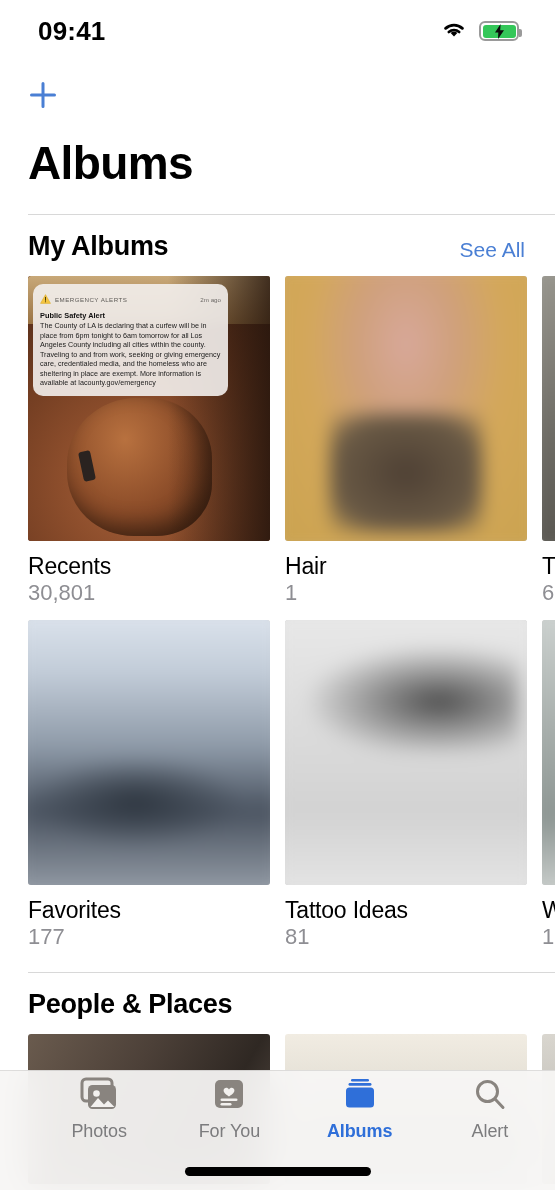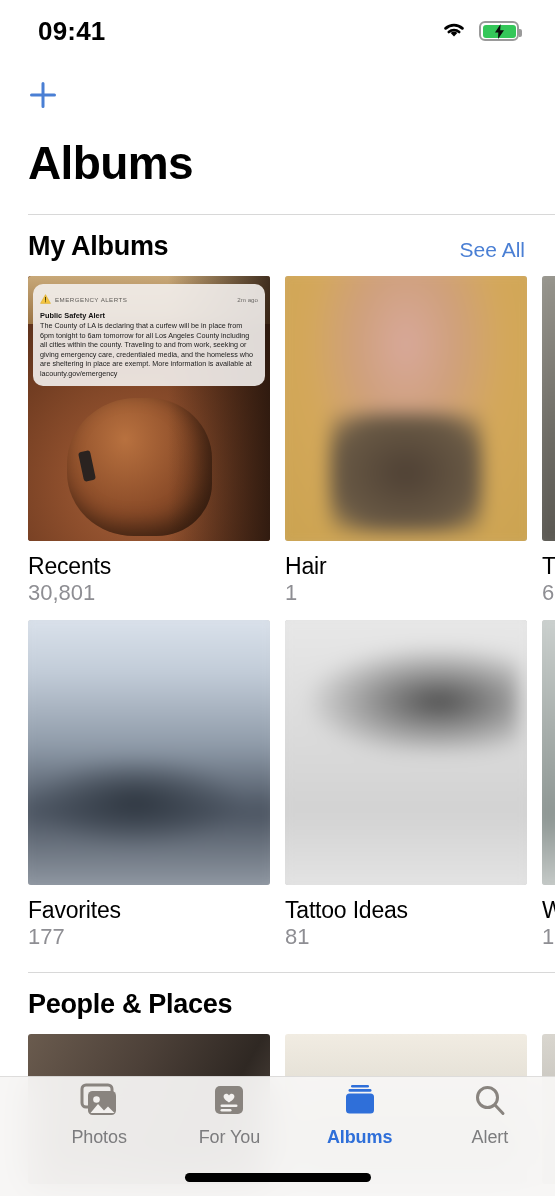--- a/index.html
+++ b/index.html
@@ -103,21 +103,21 @@
     position:absolute; width:60%; height:52%; left:16%; top:46%;
     border-radius:48% 44% 38% 46%;
     background:radial-gradient(ellipse at 40% 30%, #b8713f, #8a4b28 55%, #5d3118 100%);
     box-shadow:inset -8px -10px 22px rgba(0,0,0,0.45);
   }
   .ring {
     position:absolute; left:22%; top:66%; width:12px; height:30px;
     background:#2a2320; border-radius:3px; transform:rotate(-12deg);
   }
   .alert-card {
-    position:absolute; left:5px; top:8px; width:232px;
+    position:absolute; left:5px; top:8px; width:195px;
     background:rgba(243,240,237,0.90);
     border-radius:10px; padding:6px 7px 8px 7px;
     backdrop-filter:blur(6px);
   }
   .alert-top { display:flex; align-items:center; gap:4px; margin-bottom:3px; }
   .warn-tri { flex:0 0 auto; }
   .alert-src {
     font-size:6.2px; letter-spacing:0.45px; color:#5d5a57;
     text-transform:uppercase; flex:1 1 auto;
   }
@@ -160,21 +160,21 @@
     display:grid; grid-template-columns:242px 242px 242px;
     column-gap:15px; padding-left:28px;
   }
   .pp-thumb { width:242px; height:150px; border-radius:3px; overflow:hidden; position:relative; }
   .pp-a { background:linear-gradient(120deg,#6a5b4e 0%, #4c4038 40%, #2f2823 72%, #5b5048 100%); }
   .pp-b { background:linear-gradient(#f1ece2 0%, #e2ded4 40%, #b9bcb8 74%, #cfd4d6 100%); }
   .pp-c { background:linear-gradient(#d9d6cf, #b0aea8); }
 
   
   .tabbar {
-    position:absolute; left:0; bottom:4px; width:555px; height:120px;
+    position:absolute; left:0; bottom:10px; width:555px; height:120px;
     background:rgba(246,245,244,0.94);
     backdrop-filter:blur(18px);
     border-top:1px solid rgba(0,0,0,0.10);
     z-index:40;
     padding-left:34px;
   }
   .tabs { display:flex; height:78px; padding-top:6px; }
   .tab {
     flex:1 1 0; display:flex; flex-direction:column;
     align-items:center; justify-content:flex-start; gap:4px;

